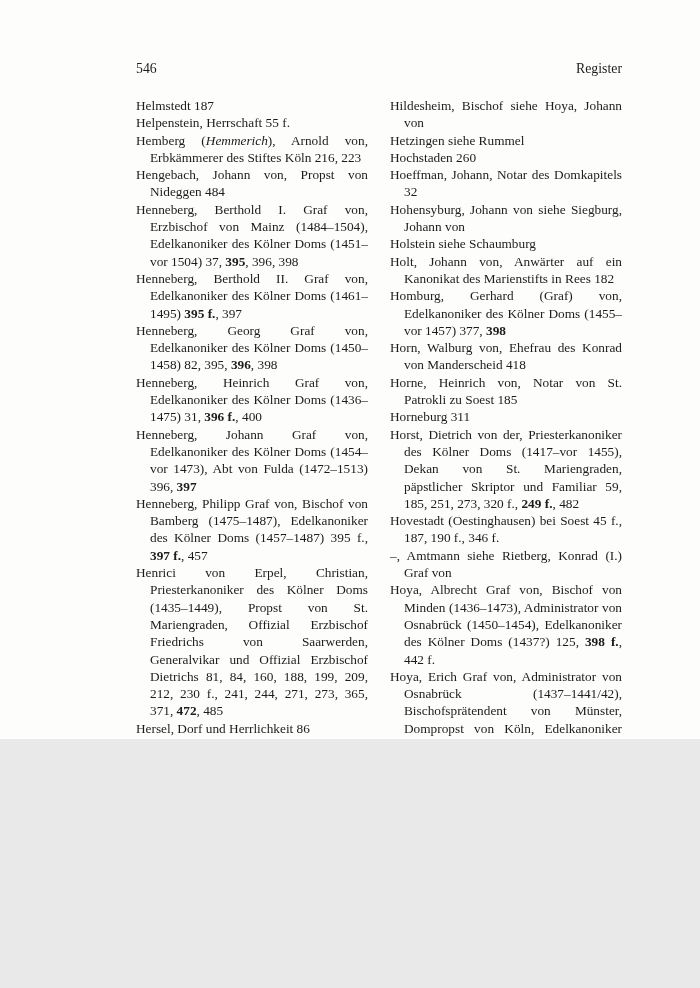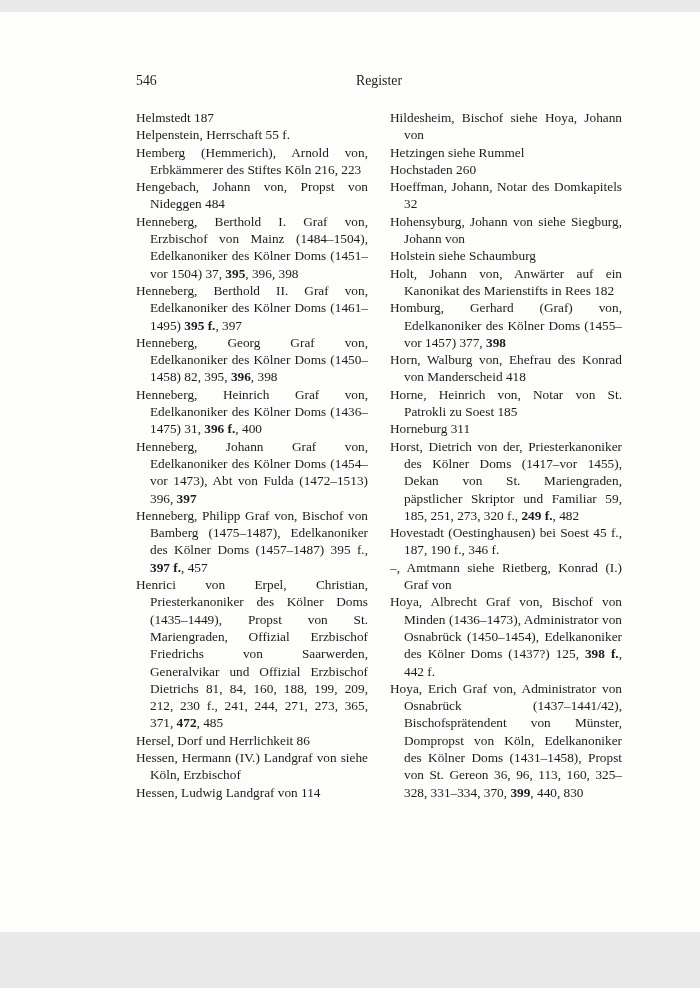--- a/index.html
+++ b/index.html
@@ -3,22 +3,22 @@
 <meta charset="utf-8">
 <style>
   html, body {
     margin: 0;
     padding: 0;
     background: #e9e9e9;
   }
   .page {
     position: relative;
     width: 700px;
-    height: 920px;
-    margin: 12px auto;
+    height: 739px;
+    margin: 0 auto;
     background: #fdfdfb;
     color: #1c1c1c;
     font-family: "Liberation Serif", "DejaVu Serif", serif;
     overflow: hidden;
   }
   .header-row {
     position: absolute;
     top: 60px;
     left: 136px;
     width: 486px;
@@ -26,21 +26,21 @@
     font-size: 13.8px;
     line-height: 17px;
   }
   .page-number {
     position: absolute;
     left: 0;
     top: 0;
   }
   .running-title {
     display: block;
-    text-align: center;
+    text-align: right;
   }
   .columns {
     position: absolute;
     top: 97px;
     left: 136px;
     width: 486px;
     display: flex;
     gap: 22px;
   }
   .col {
@@ -49,21 +49,21 @@
     line-height: 17.3px;
     text-align: justify;
     hyphens: auto;
   }
   .entry {
     margin: 0;
     padding-left: 14px;
     text-indent: -14px;
   }
   .entry .b { font-weight: 700; }
-  .entry .i { }
+  .entry .i { font-style: italic; }
 </style>
 </head>
 <body>
 
 <div class="page">
   <div class="header-row">
     <span class="page-number">546</span>
     <span class="running-title">Register</span>
   </div>
   <div class="columns">

